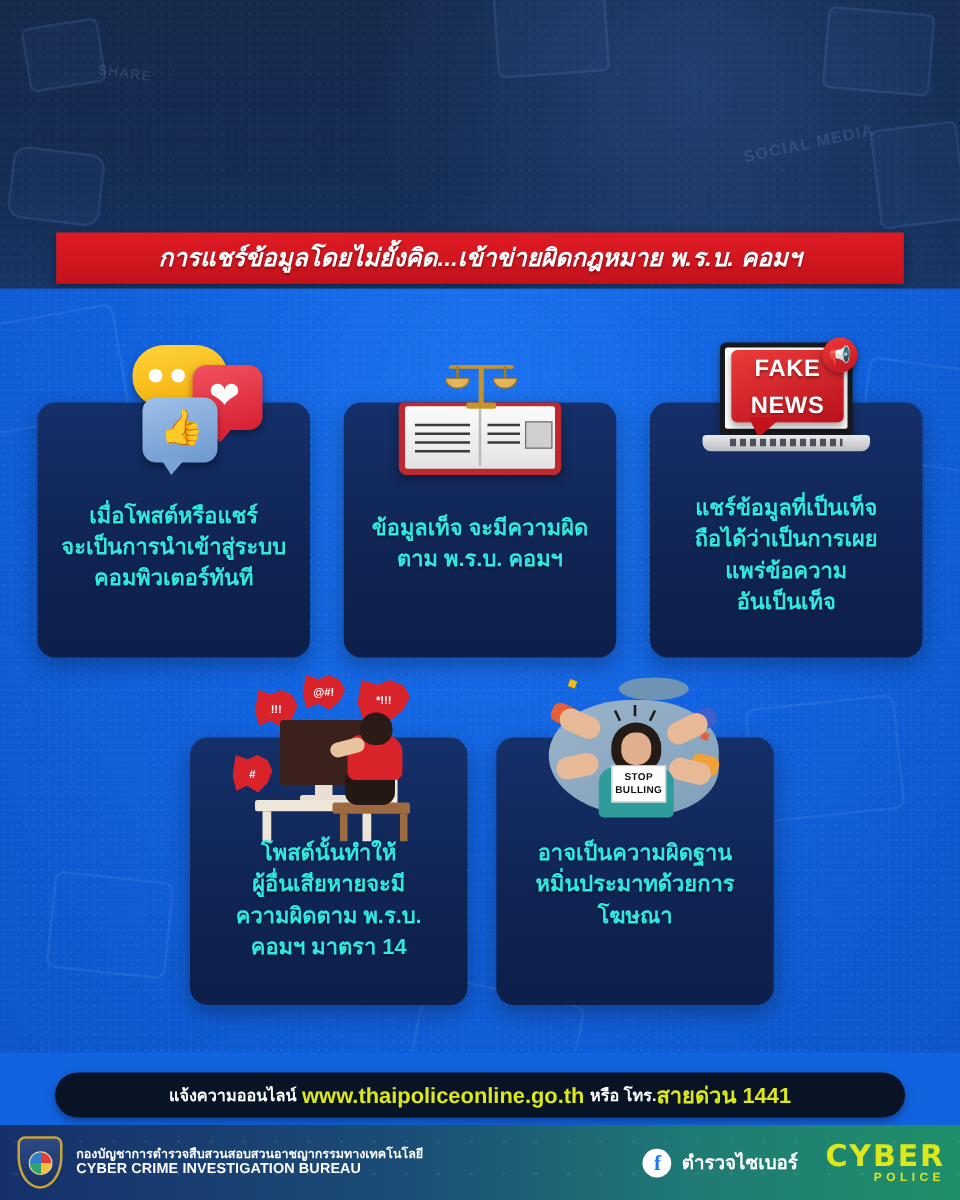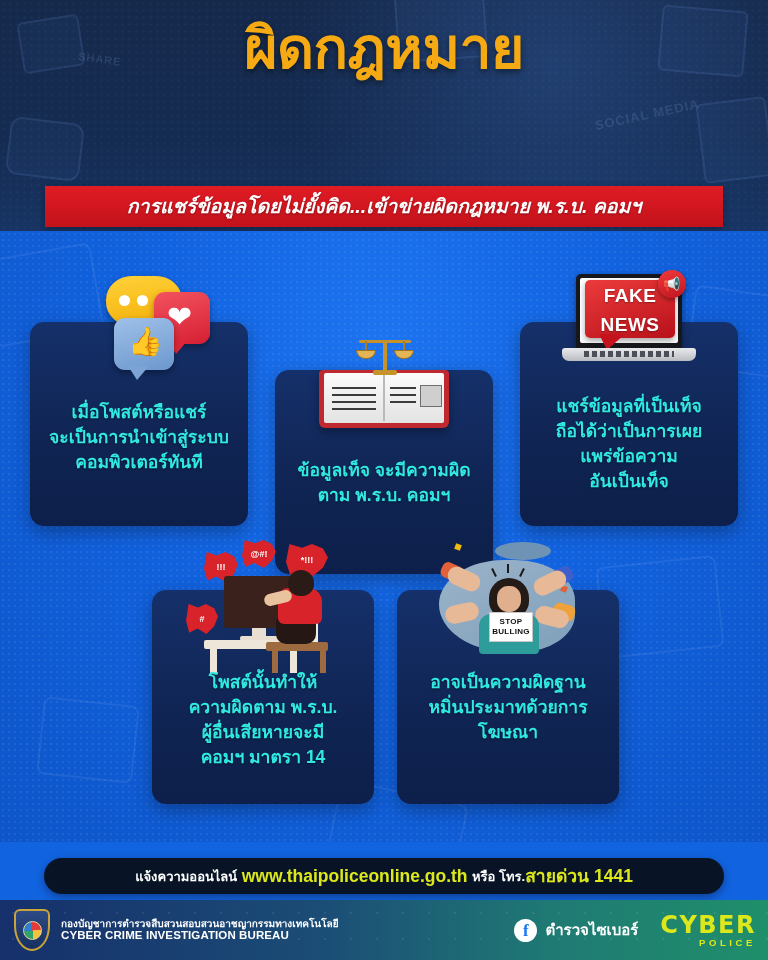--- a/index.html
+++ b/index.html
@@ -89,21 +89,21 @@
     box-shadow:0 6px 18px rgba(0,0,0,.30);
   }
   .card .caption{
     position:absolute; left:8px; right:8px;
     text-align:center; color:#2FE9E2;
     font-size:17.5px; line-height:25px; font-weight:bold;
     text-shadow:0 1px 2px rgba(0,0,0,.45);
   }
   
   .c1{ left:30px;  top:322px; width:218px; height:204px; }
-  .c2{ left:275px; top:322px; width:218px; height:204px;margin-top:48px; }
+  .c2{ left:275px; top:322px; width:218px; height:204px; }
   .c3{ left:520px; top:322px; width:218px; height:204px; }
   .c1 .caption{ top:78px; }
   .c2 .caption{ top:88px; }
   .c3 .caption{ top:72px; }
   
   .c4{ left:152px; top:590px; width:222px; height:214px; }
   .c5{ left:397px; top:590px; width:222px; height:214px; }
   .c4 .caption{ top:80px; }
   .c5 .caption{ top:80px; }
 
@@ -273,21 +273,20 @@
   <div class="dots"></div>
   <div class="ghost g1"></div>
   <div class="ghost g2"></div>
   <div class="ghost g3"></div>
   <div class="ghost g4"></div>
   <div class="ghost g5"></div>
   <div class="ghost-txt gt1">SOCIAL MEDIA</div>
   <div class="ghost-txt gt2">SHARE</div>
 
   <div class="title">
-    <span class="l2">ผิดกฎหมาย</span>
   </div>
 
   <div class="redbar">
     <span>การแชร์ข้อมูลโดยไม่ยั้งคิด...เข้าข่ายผิดกฎหมาย พ.ร.บ. คอมฯ</span>
   </div>
 </div>
 
 <div class="bodyarea">
   <div class="dots"></div>
   <div class="wm w1"></div>
@@ -388,22 +387,22 @@
     <div class="chseat"></div>
       <div class="chl a"></div>
       <div class="chl b"></div>
     <div class="person-leg"></div>
     <div class="person-body"></div>
     <div class="person-arm"></div>
     <div class="person-head"></div>
   </div>
   <div class="caption">
     <div>โพสต์นั้นทำให้</div>
+    <div>ผู้อื่นเสียหายจะมี</div>
     <div>ความผิดตาม พ.ร.บ.</div>
-    <div>ผู้อื่นเสียหายจะมี</div>
     <div>คอมฯ มาตรา 14</div>
   </div>
 </div>
 
 <div class="card c5">
   <div class="illu i5">
     <div class="ellipse"></div>
     <div class="conf cf1"></div>
     <div class="blob"></div>
     <div class="conf cf2"></div>

